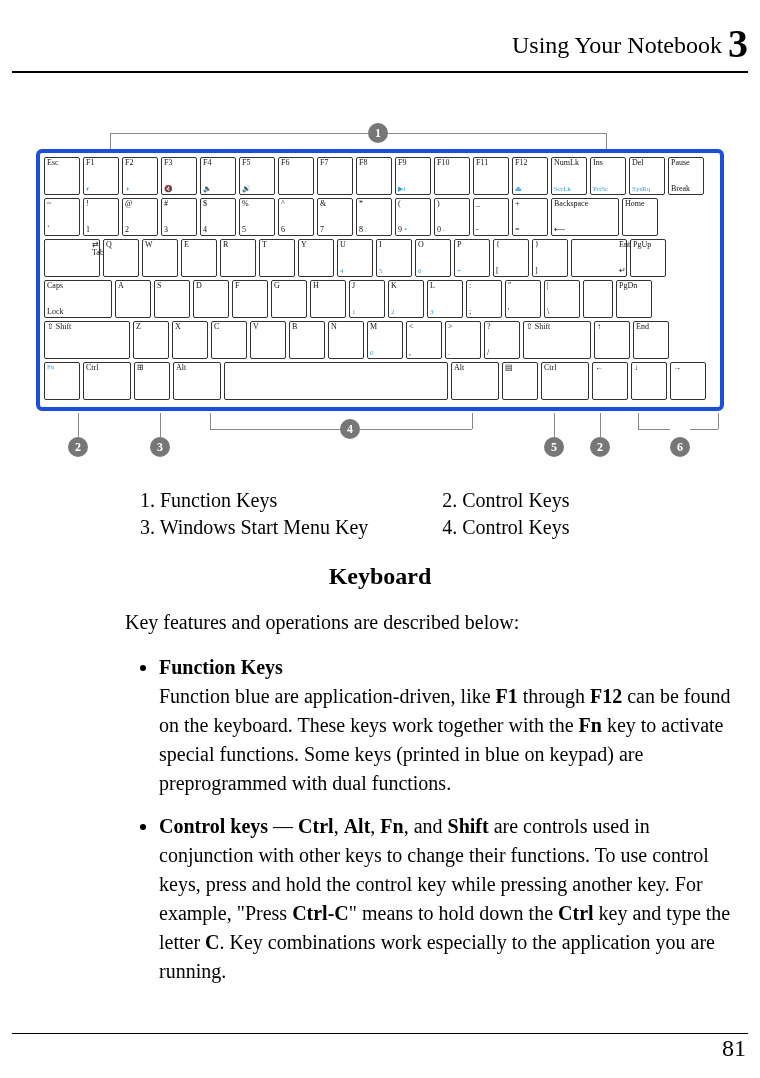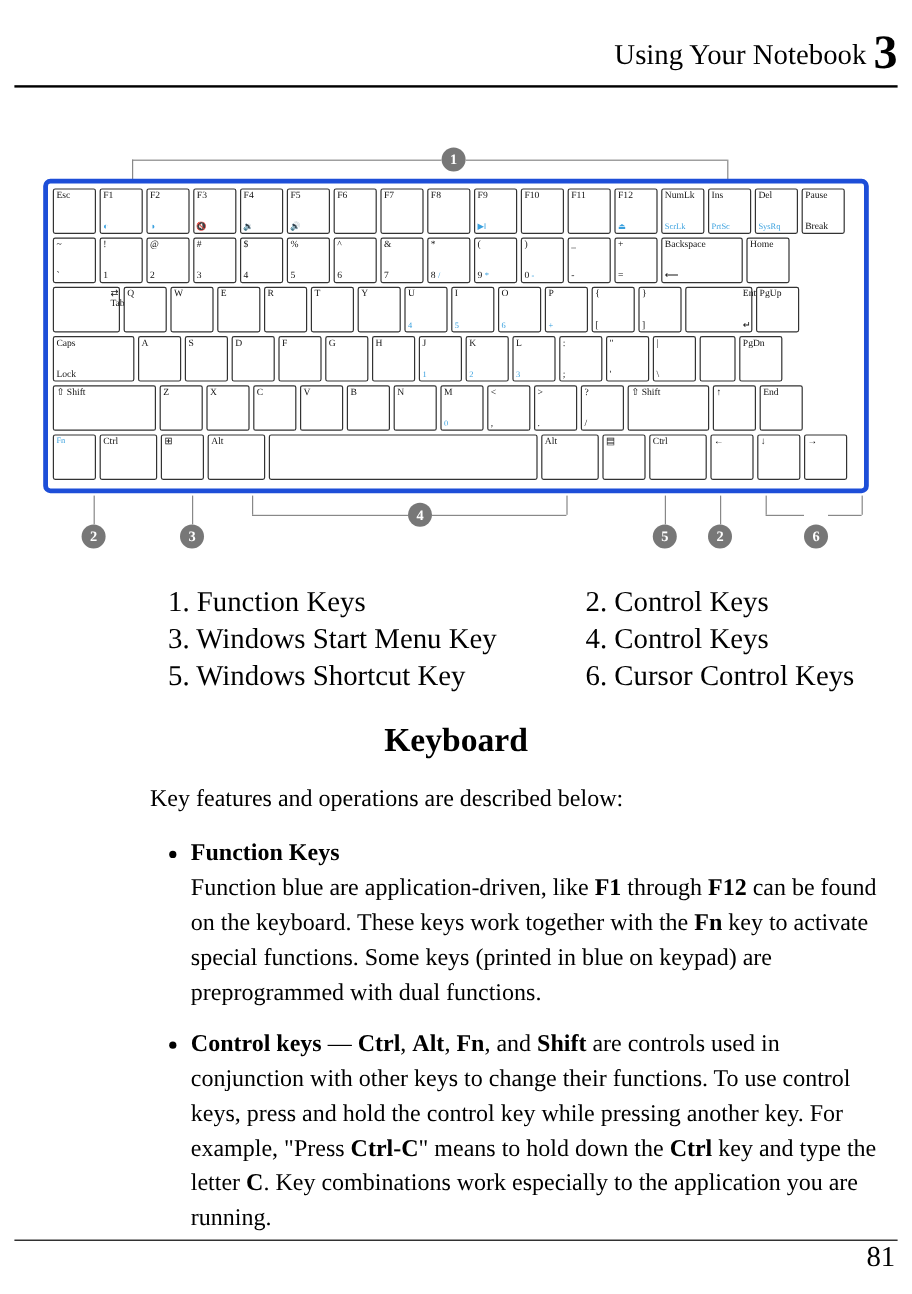--- a/index.html
+++ b/index.html
@@ -80,28 +80,28 @@
     font-weight: bold;
     display: flex; align-items: center; justify-content: center;
   }
   .lead {
     position: absolute;
     background: #888;
   }
   
   .legend {
     margin-left: 128px;
-    font-size: 24px;
+    font-size: 20px;
   }
   .legend table { border-collapse: collapse; }
   .legend td { padding: 2px 14px 2px 0; vertical-align: top; }
   .caption {
     text-align: center;
     font-weight: bold;
-    font-size: 28px;
+    font-size: 24px;
     margin: 22px 0 18px 0;
   }
   .body {
     margin-left: 113px;
     margin-right: 6px;
     font-size: 20px;
     line-height: 1.45;
   }
   .body p { margin: 0 0 16px 0; }
   ul.b { list-style: disc; padding-left: 34px; margin: 0; }
@@ -483,24 +483,20 @@
   <div class="legend">
     <table>
       <tbody>
           <tr>
         <td><span>1</span>. <span>Function Keys</span></td>
         <td style="padding-left:60px;"><span>2</span>. <span>Control Keys</span></td>
       </tr>
       <tr>
         <td><span>3</span>. <span>Windows Start Menu Key</span></td>
         <td style="padding-left:60px;"><span>4</span>. <span>Control Keys</span></td>
-      </tr>
-      <tr>
-        <td><span>5</span>. <span>Windows Shortcut Key</span></td>
-        <td style="padding-left:60px;"><span>6</span>. <span>Cursor Control Keys</span></td>
       </tr>
     </tbody>
       </table>
   </div>
 
   <div class="caption">Keyboard</div>
 
   <div class="body">
     <p>Key features and operations are described below:</p>
 

